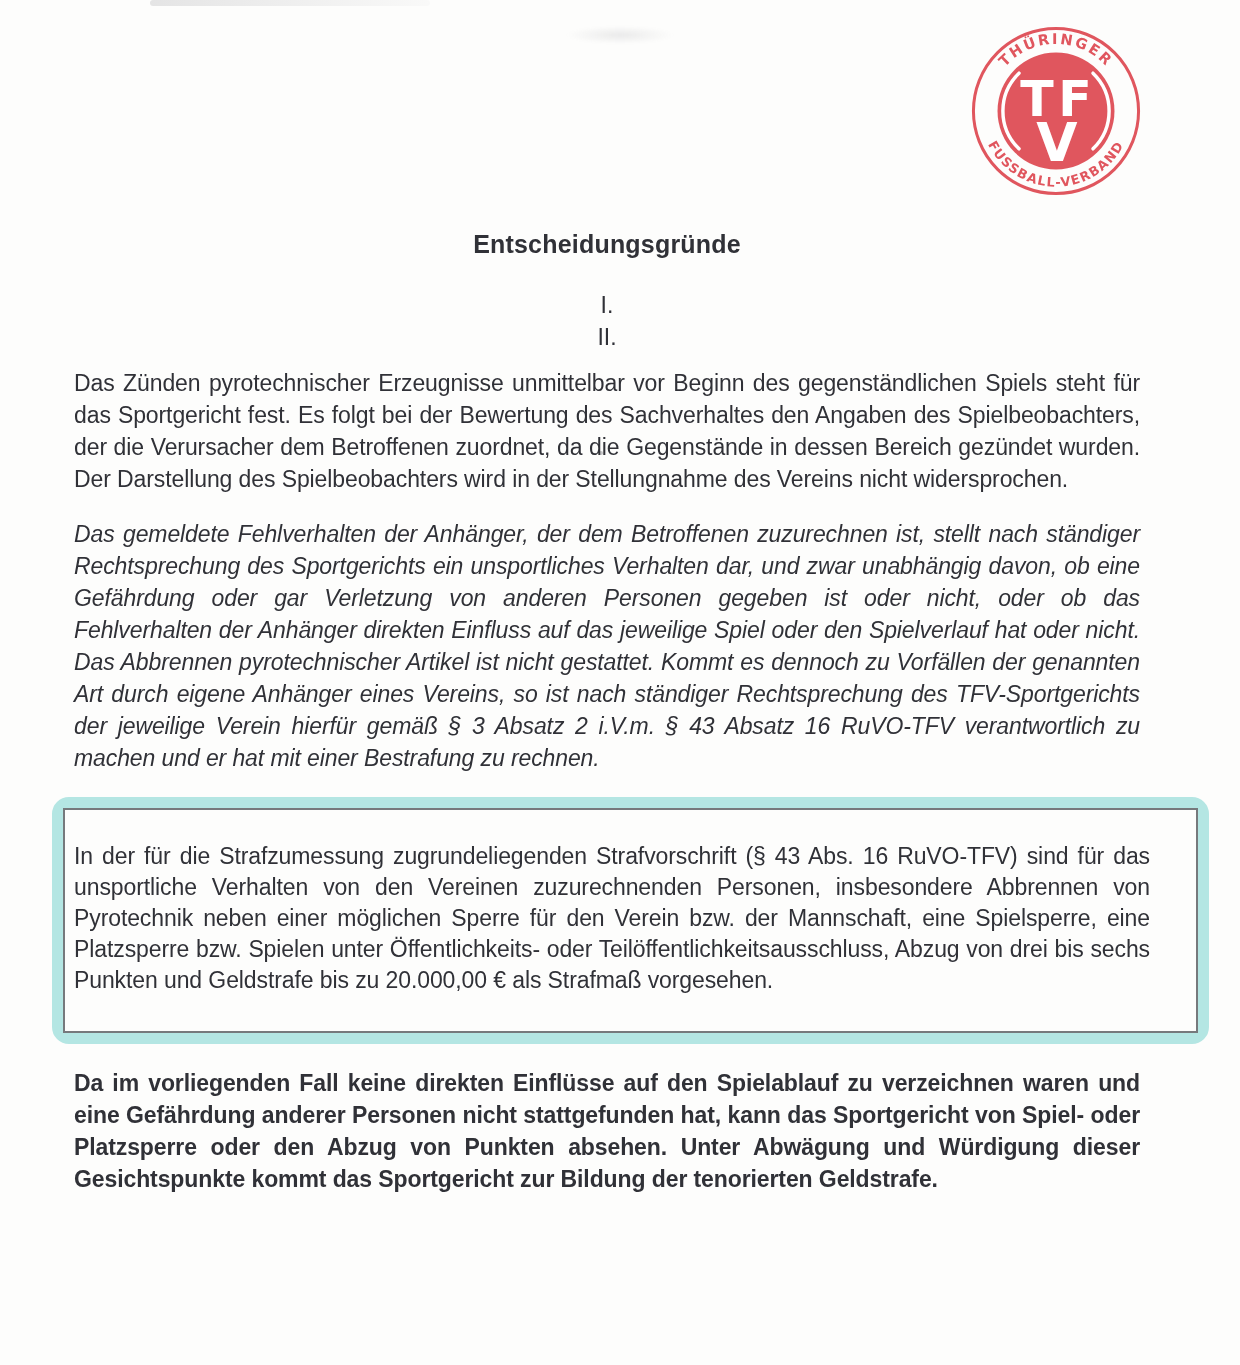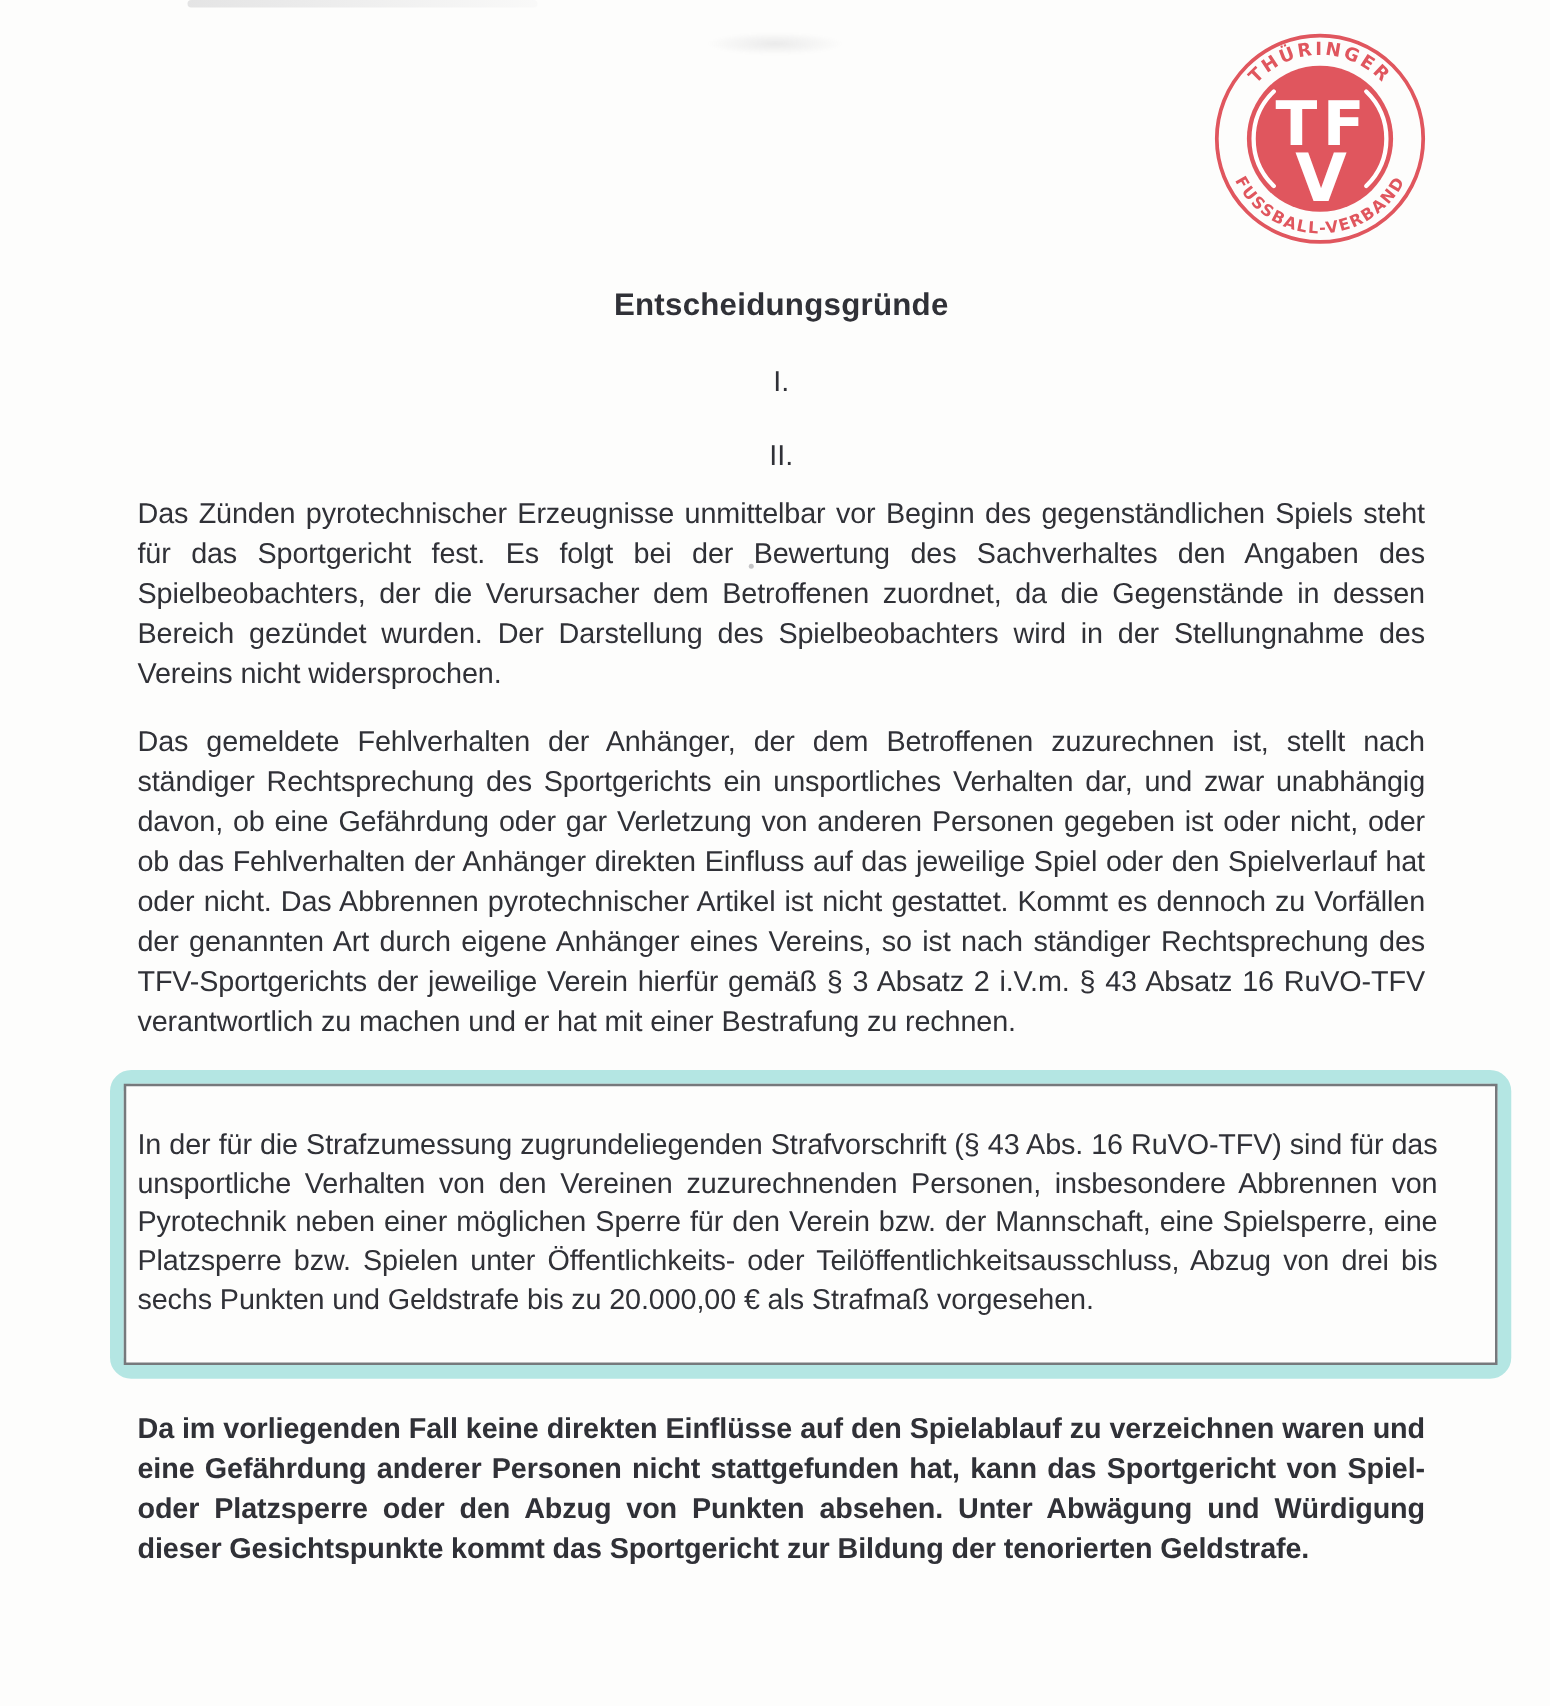--- a/index.html
+++ b/index.html
@@ -33,21 +33,21 @@
     fill:var(--logo-red);
   }
   .logo-letter{
     font-family:"DejaVu Sans",sans-serif;
     font-weight:bold;
     fill:#ffffff;
   }
   
   .content{
     position:relative;
-    padding:228px 100px 0 110px;
+    padding:228px 100px 0 74px;
   }
   .doc-title{
     margin:0;
     font-size:25px;
     line-height:32px;
     font-weight:bold;
     text-align:center;
     letter-spacing:.2px;
   }
   .numeral{
@@ -56,23 +56,23 @@
     text-align:center;
   }
   .para{
     font-size:23px;
     line-height:32px;
     text-align:justify;
     letter-spacing:-0.1px;
   }
   #numeral-1{margin-top:29px;}
   #para-s1{margin-top:22px;text-align:left;}
-  #numeral-2{margin-top:27px;}
+  #numeral-2{}
   #para-s2a{margin-top:14px;}
-  #para-s2b{margin-top:10px;}
+  #para-s2b{margin-top:10px;font-style:italic;}
   #numeral-3{margin-top:8px;}
   .highlight-box{
     margin:2px -69px 0 -22px;
     border:11px solid var(--highlight-border);
     border-radius:17px;
   }
   .highlight-inner{
     border:2px solid var(--inner-border);
     padding:8px 46px 12px 9px;
   }

